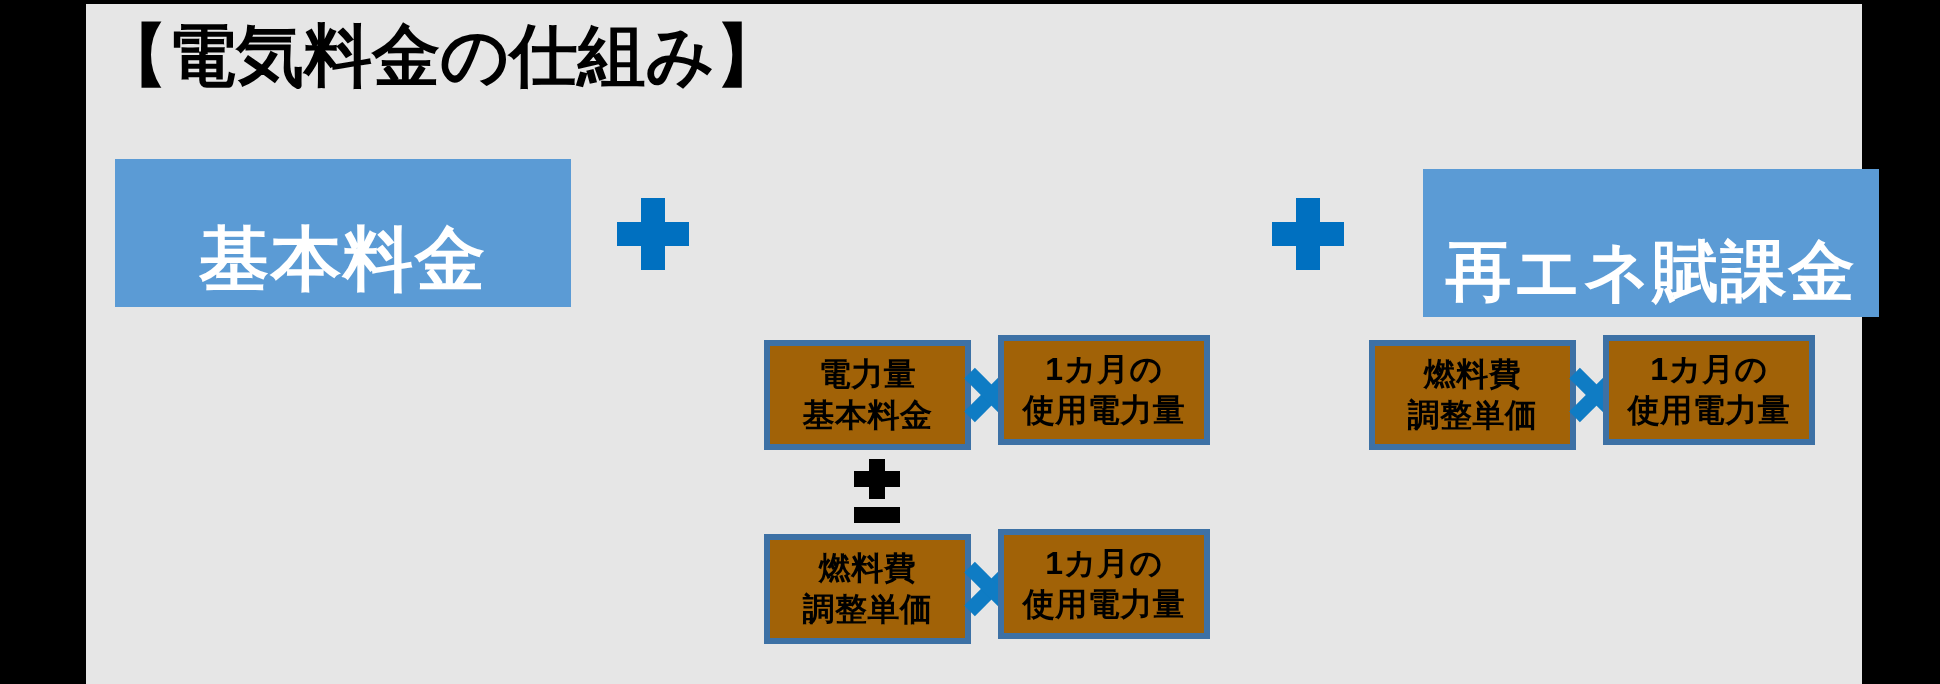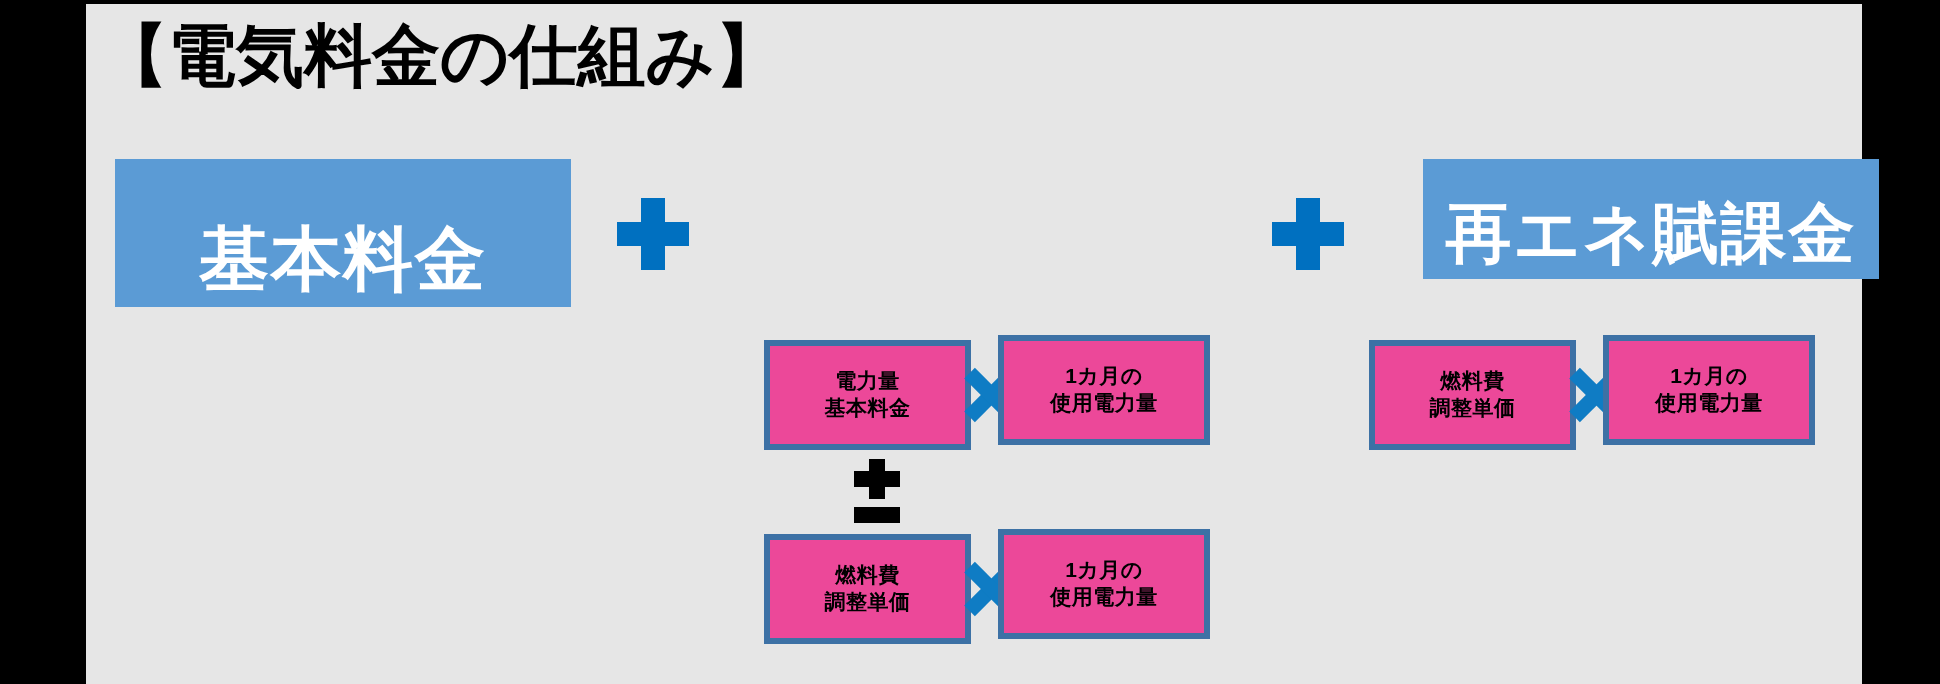--- a/index.html
+++ b/index.html
@@ -52,21 +52,21 @@
     display: flex;
     align-items: flex-end;
     justify-content: center;
     color: #ffffff;
     font-weight: bold;
     white-space: nowrap;
     letter-spacing: 2px;
   }
   #box-basic     { left: 29px;   top: 155px; width: 456px; height: 148px; font-size: 70px; }
   #box-energy    { left: 684px;  top: 155px; width: 456px; height: 148px; font-size: 70px; }
-  #box-levy      { left: 1337px; top: 155px; width: 456px; height: 120px; font-size: 66px; }
+  #box-levy      { left: 1337px; top: 165px; width: 456px; height: 148px; font-size: 66px; }
 
   
   .plus-big {
     position: absolute;
     width: 72px;
     height: 72px;
   }
   .plus-big::before,
   .plus-big::after {
     content: "";
@@ -74,30 +74,30 @@
     background: #0070c0;
   }
   .plus-big::before { left: 0;    top: 24px; width: 72px; height: 24px; }
   .plus-big::after  { left: 24px; top: 0;    width: 24px; height: 72px; }
   #plus-1 { left: 531px;  top: 194px; }
   #plus-2 { left: 1186px; top: 194px; }
 
   
   .term-box {
     position: absolute;
-    background: #ec4899;
+    background: #a16207;
     border: 6px solid #3d71a5;
     box-sizing: border-box;
     display: flex;
     flex-direction: column;
     align-items: center;
     justify-content: center;
     color: #000000;
     font-weight: bold;
-    font-size: 21px;
+    font-size: 32px;
     line-height: 1.28;
     white-space: nowrap;
     letter-spacing: 0.5px;
   }
   .term-box .line { display: block; }
 
   
   #term-energy-unit  { left: 678px; top: 336px; width: 207px; height: 110px; }
   #term-usage-1      { left: 912px; top: 331px; width: 212px; height: 110px; }
   

